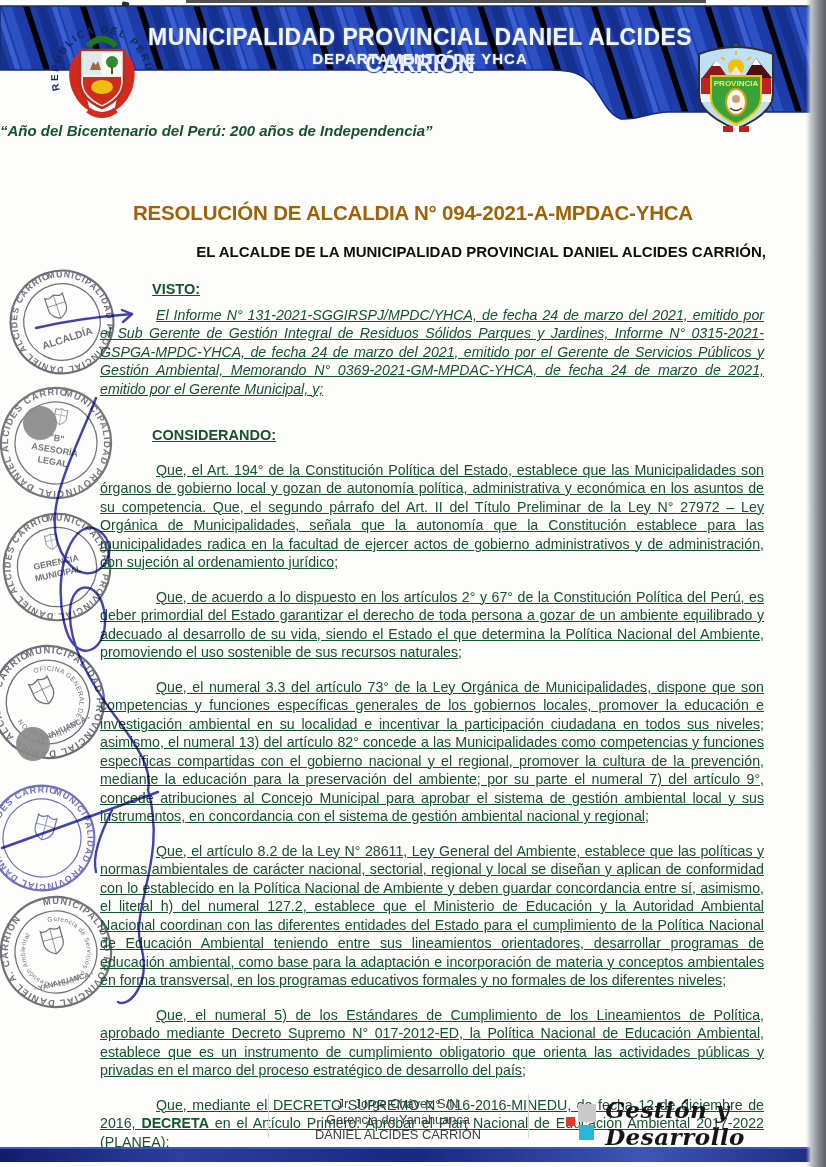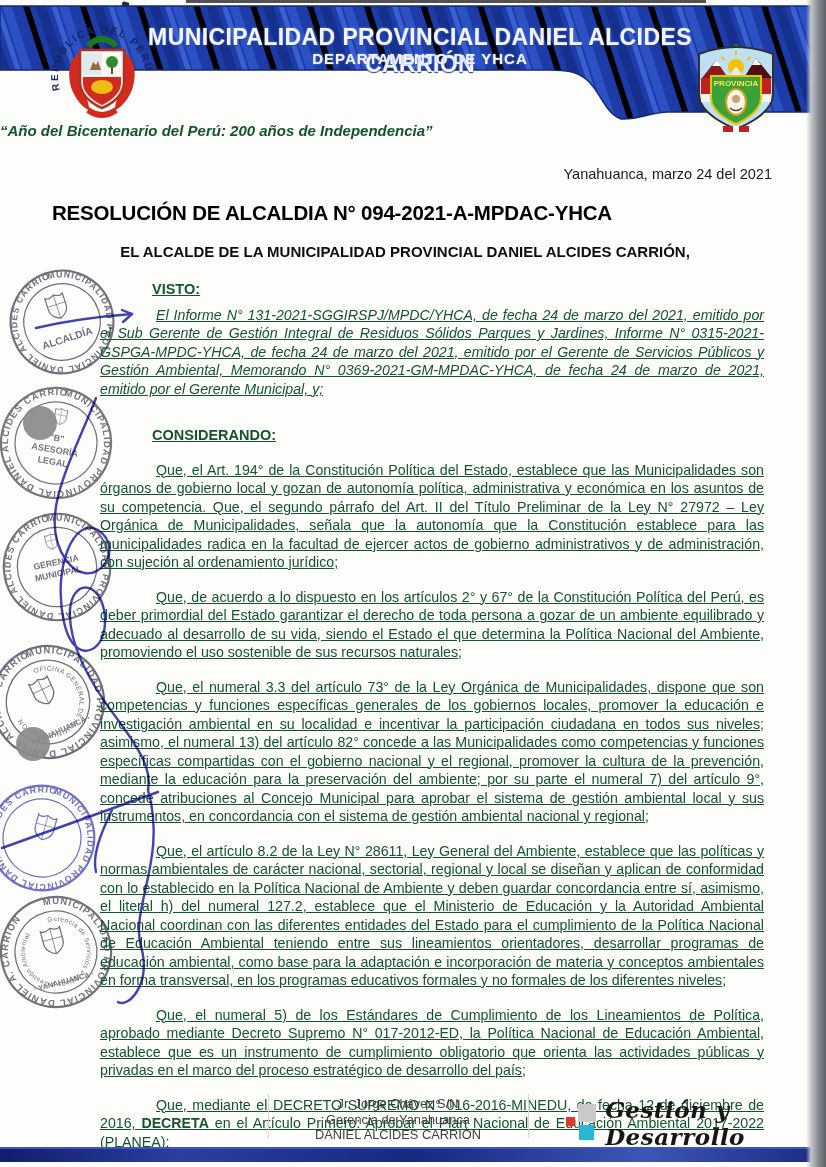--- a/index.html
+++ b/index.html
@@ -15,23 +15,23 @@
   .org-name{position:absolute;left:130px;top:24px;width:580px;text-align:center;z-index:2;
       font-size:23px;font-weight:700;letter-spacing:.4px;color:#f1f5ff;
       text-shadow:0 0 2px #7d97e8,0 1px 1px #12246e;}
   .dept-name{position:absolute;left:130px;top:50px;width:580px;text-align:center;z-index:2;
       font-size:15px;font-weight:700;letter-spacing:1px;color:#f1f5ff;text-shadow:0 0 2px #7d97e8;}
   .motto{position:absolute;left:0;top:122px;width:826px;text-align:left;z-index:2;
       font-size:15px;font-style:italic;font-weight:600;color:#14532d;}
   .date-line{position:absolute;left:0;top:166px;width:772px;text-align:right;font-size:14.5px;z-index:2;}
   .emblem{position:absolute;z-index:6;}
   
-  .doc-title{position:absolute;left:52px;top:201px;width:706px;text-align:left;z-index:5;
-      font-size:20.5px;font-weight:700;letter-spacing:-.2px;color:#000000;}
-  .addressee{position:absolute;left:52px;top:243px;width:706px;text-align:center;z-index:5;
+  .doc-title{position:absolute;left:60px;top:201px;width:706px;text-align:center;z-index:5;
+      font-size:20.5px;font-weight:700;letter-spacing:-.2px;color:#a16207;}
+  .addressee{position:absolute;left:60px;top:243px;width:706px;text-align:right;z-index:5;
       font-size:15px;font-weight:700;color:#0e0e0e;}
   .body-text{position:absolute;left:100px;top:280px;width:664px;z-index:5;
       font-size:14.2px;line-height:18.5px;text-align:justify;color:#14532d;text-decoration:underline;}
   .body-label{font-weight:700;font-size:14.5px;margin:0 0 7px 52px;text-align:left;}
   .body-label.u{text-decoration:underline;margin-top:3px;}
   .visto-para{margin:0 0 28px 0;text-indent:56px;font-style:italic;font-weight:500;}
   .para{margin:16px 0 11px 0;text-indent:56px;}
   
   .stamp{position:absolute;z-index:3;mix-blend-mode:multiply;opacity:.78;}
   .pen-svg{position:absolute;left:0;top:250px;z-index:7;mix-blend-mode:multiply;}
@@ -125,21 +125,20 @@
     <path d="M19,36 h50 v22 c0,16 -25,26 -25,26 c0,0 -25,-10 -25,-26 z" fill="#3aa23a" stroke="#e8c400" stroke-width="2"></path>
     <text x="44" y="46" text-anchor="middle" font-size="8" font-weight="700" fill="#ffe64d">PROVINCIA</text>
     <ellipse cx="44" cy="62" rx="10" ry="13" fill="#fff7ea" stroke="#d4a017" stroke-width="2"></ellipse>
     <circle cx="44" cy="59" r="4" fill="#caa27a"></circle>
       <path d="M38,68 q6,5 12,0" stroke="#444" stroke-width="1.5" fill="none"></path>
     <rect x="31" y="86" width="26" height="6" fill="#c02222"></rect>
       <rect x="41" y="86" width="6" height="6" fill="#fff"></rect>
   </svg>
 
   <div class="motto">“Año del Bicentenario del Perú: 200 años de Independencia”</div>
-  <div class="date-line">Yanahuanca, marzo 24 del 2021</div>
 
   <div class="doc-title">RESOLUCIÓN DE ALCALDIA N° 094-2021-A-MPDAC-YHCA</div>
   <div class="addressee">EL ALCALDE DE LA MUNICIPALIDAD PROVINCIAL DANIEL ALCIDES CARRIÓN,</div>
 
   <div class="body-text">
     <div class="body-label">VISTO:</div>
     <p class="visto-para">El Informe N° 131-2021-SGGIRSPJ/MPDC/YHCA, de fecha 24 de marzo del 2021, emitido por el Sub Gerente de Gestión Integral de Residuos Sólidos Parques y Jardines, Informe N° 0315-2021-GSPGA-MPDC-YHCA, de fecha 24 de marzo del 2021, emitido por el Gerente de Servicios Públicos y Gestión Ambiental, Memorando N° 0369-2021-GM-MPDAC-YHCA, de fecha 24 de marzo de 2021, emitido por el Gerente Municipal, y;</p>
     <div class="body-label u">CONSIDERANDO:</div>
     <div id="paras">
         <p class="para"><span>Que, el Art. 194° de la Constitución Política del Estado, establece que las Municipalidades son órganos de gobierno local y gozan de autonomía política, administrativa y económica en los asuntos de su competencia. Que, el segundo párrafo del Art. II del Título Preliminar de la Ley N° 27972 – Ley Orgánica de Municipalidades, señala que la autonomía que la Constitución establece para las municipalidades radica en la facultad de ejercer actos de gobierno administrativos y de administración, con sujeción al ordenamiento jurídico;</span></p>

